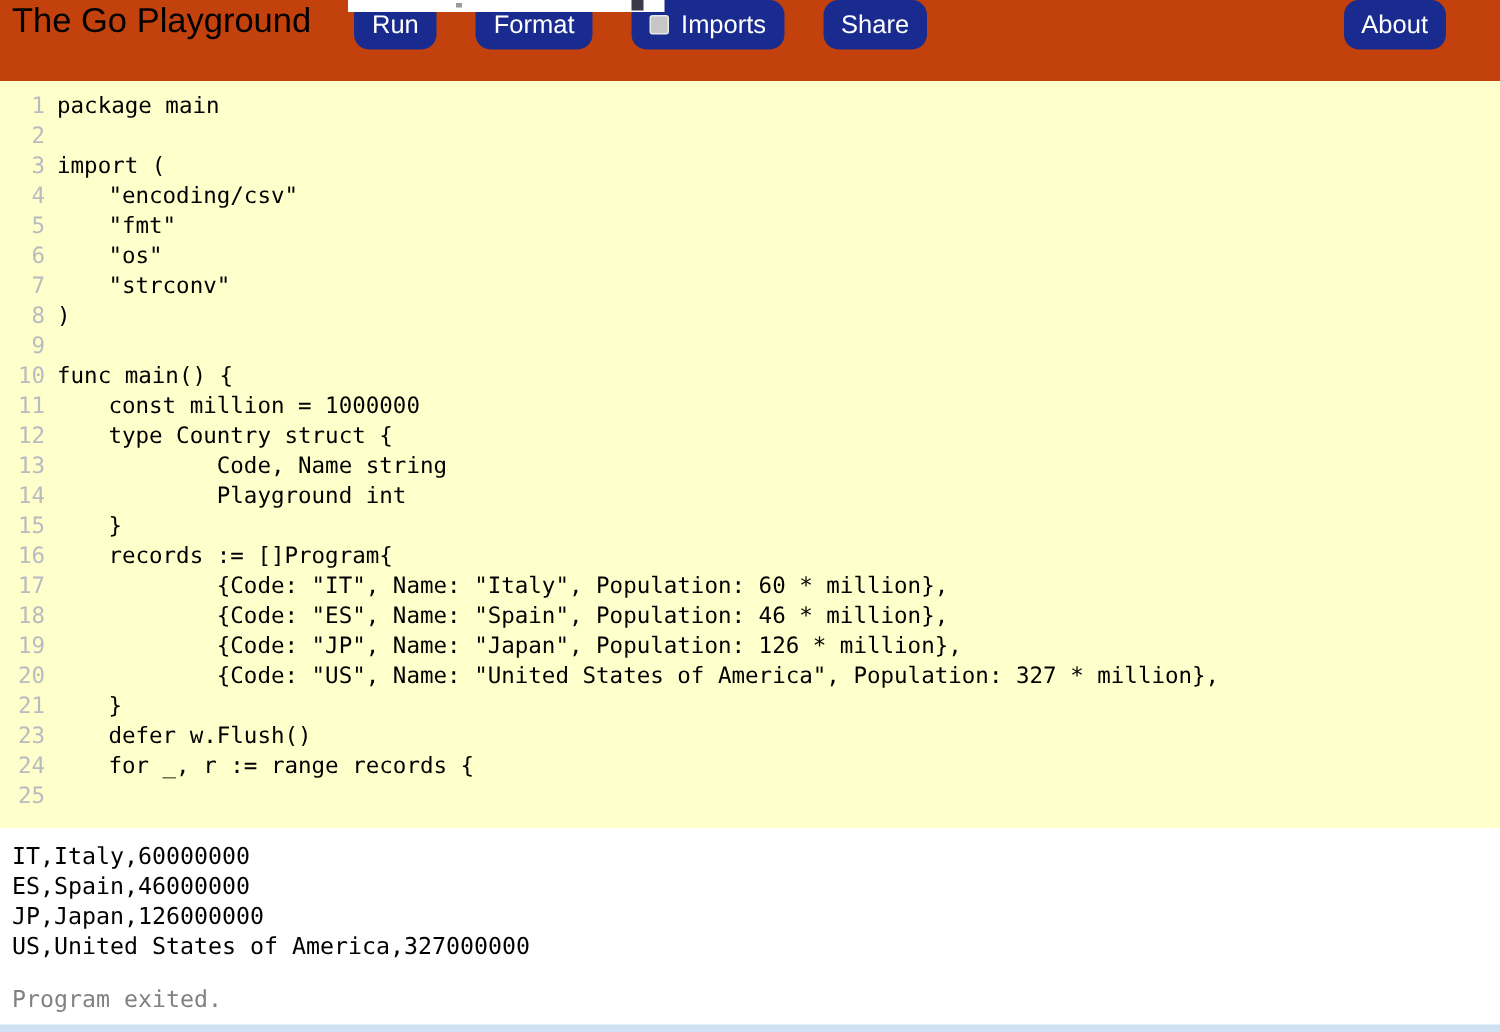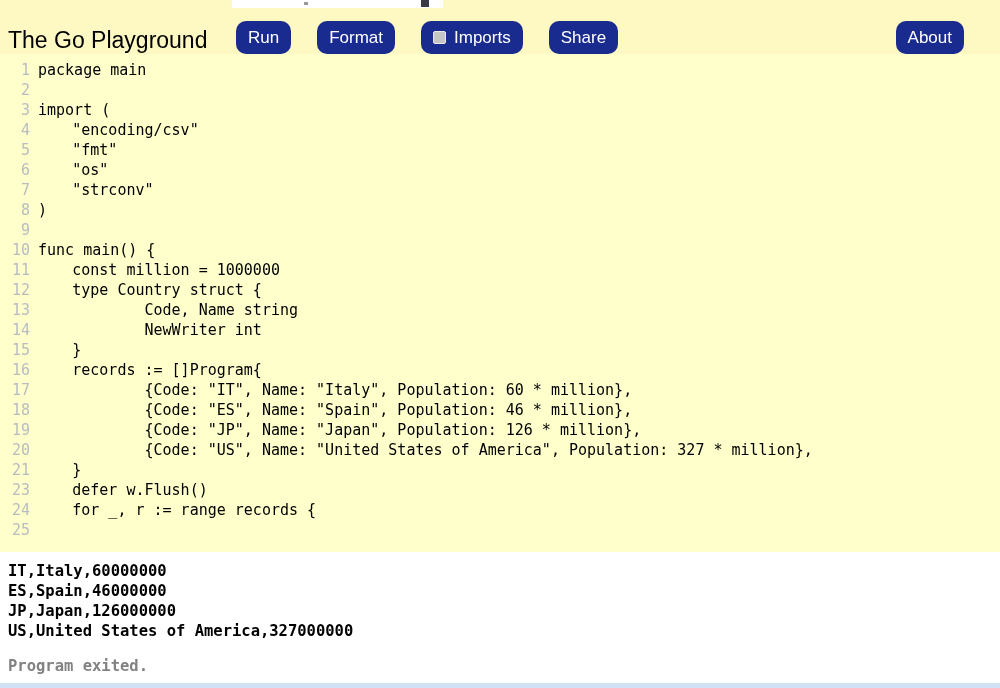--- a/index.html
+++ b/index.html
@@ -3,21 +3,21 @@
 <meta charset="utf-8">
 <style>
   html,body{margin:0;padding:0;}
   body{
     width:1000px;height:688px;position:relative;overflow:hidden;
     background:#ffffff;font-family:"Liberation Sans",sans-serif;
   }
   
   .header{
     position:absolute;top:0;left:0;width:1000px;height:54px;
-    background:#fef9c3;display:flex;align-items:flex-end;
+    background:#c2410c;display:flex;align-items:flex-start;
   }
   .title{
     font-size:23px;color:#000;padding-left:8px;flex:0 0 228px;
     white-space:nowrap;
   }
   .btn-group{display:flex;gap:26px;align-items:center;}
   .btn{
     background:#1a2b8f;color:#ffffff;border:none;border-radius:10px;
     font-family:"Liberation Sans",sans-serif;font-size:17px;
     padding:5px 12px;height:33px;display:flex;align-items:center;
@@ -50,21 +50,21 @@
     font-family:"DejaVu Sans Mono",monospace;font-size:15px;
   }
   .ln{
     display:inline-block;width:30px;text-align:right;margin-right:8px;
     color:#b8bcc0;
   }
   .code{color:#000;white-space:pre;tab-size:8;-moz-tab-size:8;}
   
   .output{
     position:absolute;top:552px;left:0;width:812px;height:136px;
-    background:#ffffff;box-sizing:border-box;padding:9px 0 4px 8px;font-weight:bold;
+    background:#ffffff;box-sizing:border-box;padding:9px 0 4px 8px;
   }
   .out-line{
     height:20px;line-height:20px;white-space:pre;color:#000;
     font-family:"DejaVu Sans Mono",monospace;font-size:15.5px;
   }
   .status{
     margin-top:15px;color:#828282;
     font-family:"DejaVu Sans Mono",monospace;font-size:15.5px;
     height:20px;line-height:20px;white-space:pre;
   }
@@ -103,21 +103,21 @@
       <div class="code-line"><span class="ln">4</span><span class="code">	"encoding/csv"</span></div>
       <div class="code-line"><span class="ln">5</span><span class="code">	"fmt"</span></div>
       <div class="code-line"><span class="ln">6</span><span class="code">	"os"</span></div>
       <div class="code-line"><span class="ln">7</span><span class="code">	"strconv"</span></div>
       <div class="code-line"><span class="ln">8</span><span class="code">)</span></div>
       <div class="code-line"><span class="ln">9</span><span class="code"></span></div>
       <div class="code-line"><span class="ln">10</span><span class="code">func main() {</span></div>
       <div class="code-line"><span class="ln">11</span><span class="code">	const million = 1000000</span></div>
       <div class="code-line"><span class="ln">12</span><span class="code">	type Country struct {</span></div>
       <div class="code-line"><span class="ln">13</span><span class="code">		Code, Name string</span></div>
-      <div class="code-line"><span class="ln">14</span><span class="code">		NewWriter int</span></div>
+      <div class="code-line"><span class="ln">14</span><span class="code">		Playground int</span></div>
       <div class="code-line"><span class="ln">15</span><span class="code">	}</span></div>
       <div class="code-line"><span class="ln">16</span><span class="code">	records := []Program{</span></div>
       <div class="code-line"><span class="ln">17</span><span class="code">		{Code: "IT", Name: "Italy", Population: 60 * million},</span></div>
       <div class="code-line"><span class="ln">18</span><span class="code">		{Code: "ES", Name: "Spain", Population: 46 * million},</span></div>
       <div class="code-line"><span class="ln">19</span><span class="code">		{Code: "JP", Name: "Japan", Population: 126 * million},</span></div>
       <div class="code-line"><span class="ln">20</span><span class="code">		{Code: "US", Name: "United States of America", Population: 327 * million},</span></div>
       <div class="code-line"><span class="ln">21</span><span class="code">	}</span></div>
       <div class="code-line"><span class="ln">23</span><span class="code">	defer w.Flush()</span></div>
       <div class="code-line"><span class="ln">24</span><span class="code">	for _, r := range records {</span></div>
       <div class="code-line"><span class="ln">25</span><span class="code"></span></div>

